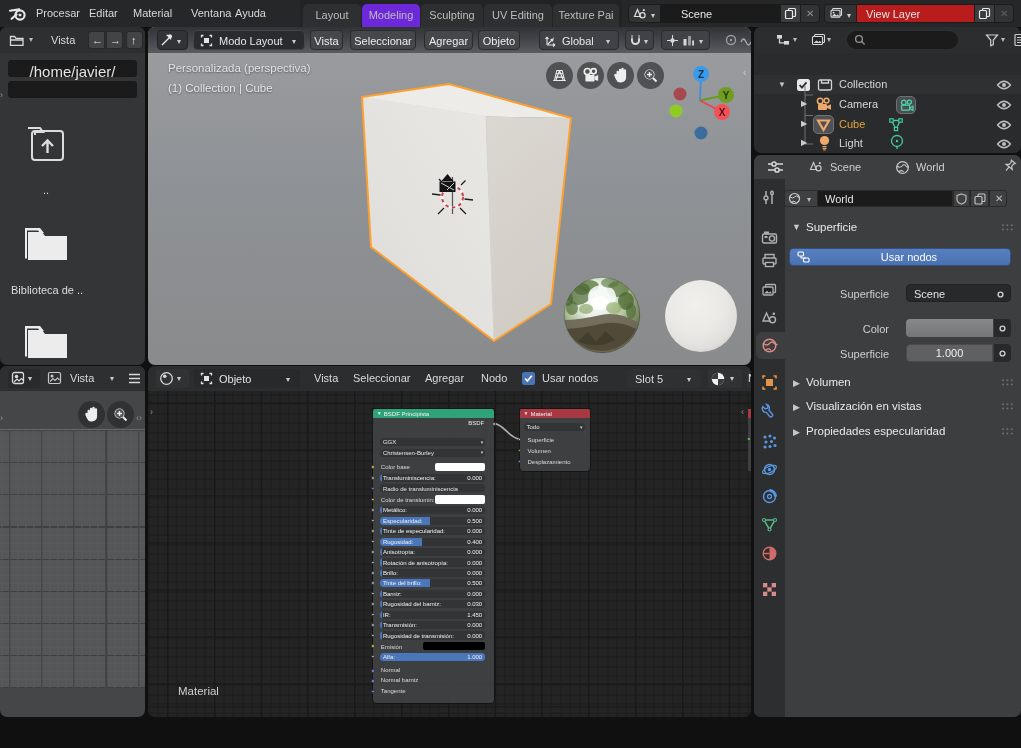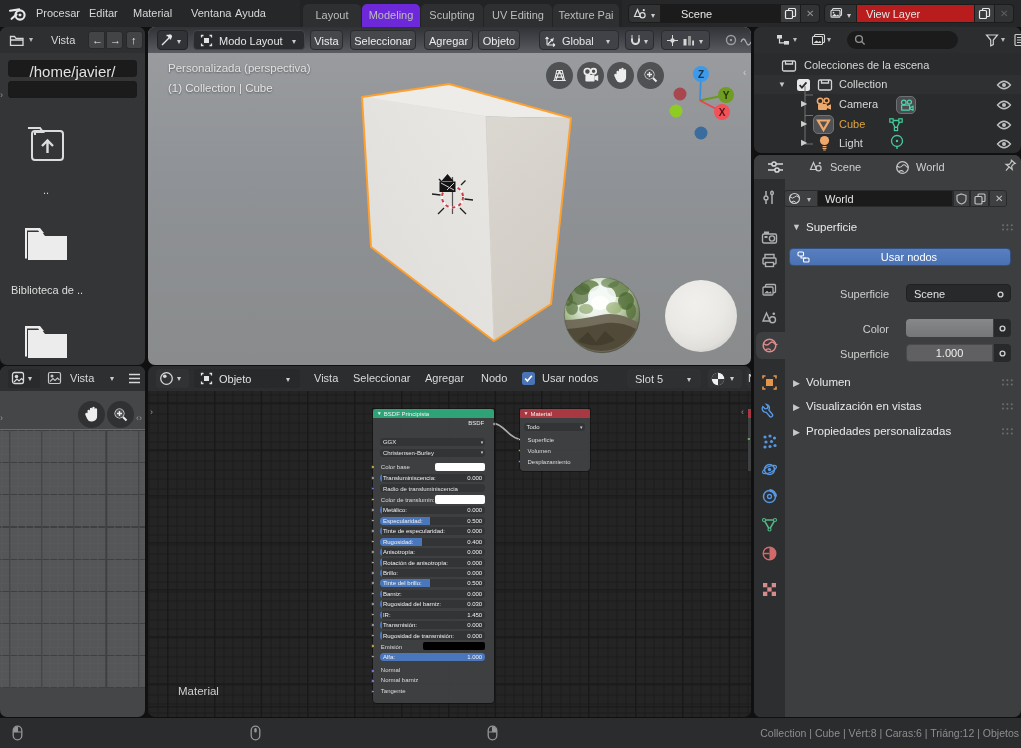--- a/index.html
+++ b/index.html
@@ -332,27 +332,20 @@
   </div>
   <svg width="14" height="14" style="left:231px;top:6px" viewBox="0 0 14 14">
    <path d="M1.5,2 h11 l-4.2,5 v4.5 l-2.6,1.2 v-5.7 z" fill="none" stroke="#d0d0d0" stroke-width="1.2"></path>
   </svg>
   <div class="t" style="left:247px;top:9px;color:#bbb;font-size:8px">▾</div>
   <svg width="10" height="14" style="left:260px;top:6px" viewBox="0 0 10 14">
    <rect x="1" y="1.5" width="9" height="11" rx="1" fill="none" stroke="#c8c8c8" stroke-width="1.2"></rect>
    <path d="M3,4.5 h5 M3,7 h5 M3,9.5 h5" stroke="#c8c8c8" stroke-width="1"></path>
   </svg>
  </div>
- <div class="ab" style="left:0;top:29px;width:267px;height:19px;background:#2a2b2c">
-        <svg width="16" height="14" style="left:27px;top:3px" viewBox="0 0 16 14">
-          <rect x="1.5" y="2" width="13" height="10" rx="1.5" fill="none" stroke="#d4d4d4" stroke-width="1.3"></rect>
-          <path d="M4.5,2 v3 h7 v-3" fill="none" stroke="#d4d4d4" stroke-width="1.3"></path>
-        </svg>
-        <div class="t" style="left:50px;top:4px;color:#d6d6d6">Colecciones de la escena</div>
-      </div>
       <div class="ab" style="left:0;top:48px;width:267px;height:19px;background:#2f3031">
         <div class="t" style="left:24px;top:6px;color:#c8c8c8;font-size:8px">▼</div>
         <div class="ab" style="left:43px;top:3.5px;width:12.5px;height:12.5px;background:#e8e8e8;border-radius:2.5px">
           <svg width="12" height="12" style="left:0px;top:0px" viewBox="0 0 12 12">
             <path d="M2.6,6 l2.3,2.6 L9.5,3.4" fill="none" stroke="#2c2c2c" stroke-width="1.8"></path>
           </svg>
         </div>
         <svg width="16" height="14" style="left:63px;top:3px" viewBox="0 0 16 14">
           <rect x="1.5" y="2" width="13" height="10" rx="1.5" fill="none" stroke="#d4d4d4" stroke-width="1.3"></rect>
           <path d="M4.5,2 v3 h7 v-3" fill="none" stroke="#d4d4d4" stroke-width="1.3"></path>
@@ -606,21 +599,21 @@
       <div class="t" style="left:52px;top:246px;color:#e9e9e9;font-size:11.5px">Visualización en vistas</div>
       <svg width="13" height="9" style="left:247px;top:247px" viewBox="0 0 13 9">
         <circle cx="2.0" cy="2.2" r="1" fill="#6e6e70"></circle>
         <circle cx="6.4" cy="2.2" r="1" fill="#6e6e70"></circle>
         <circle cx="10.8" cy="2.2" r="1" fill="#6e6e70"></circle>
         <circle cx="2.0" cy="6.6000000000000005" r="1" fill="#6e6e70"></circle>
         <circle cx="6.4" cy="6.6000000000000005" r="1" fill="#6e6e70"></circle>
         <circle cx="10.8" cy="6.6000000000000005" r="1" fill="#6e6e70"></circle>
       </svg>
       <div class="t" style="left:39px;top:273px;color:#c8c8c8;font-size:9px">▶</div>
-      <div class="t" style="left:52px;top:271px;color:#e9e9e9;font-size:11.5px">Propiedades personalizadas</div>
+      <div class="t" style="left:52px;top:271px;color:#e9e9e9;font-size:11.5px">Propiedades especularidad</div>
       <svg width="13" height="9" style="left:247px;top:272px" viewBox="0 0 13 9">
         <circle cx="2.0" cy="2.2" r="1" fill="#6e6e70"></circle>
         <circle cx="6.4" cy="2.2" r="1" fill="#6e6e70"></circle>
         <circle cx="10.8" cy="2.2" r="1" fill="#6e6e70"></circle>
         <circle cx="2.0" cy="6.6000000000000005" r="1" fill="#6e6e70"></circle>
         <circle cx="6.4" cy="6.6000000000000005" r="1" fill="#6e6e70"></circle>
         <circle cx="10.8" cy="6.6000000000000005" r="1" fill="#6e6e70"></circle>
       </svg>
 </div>
 
@@ -858,29 +851,12 @@
   <div class="t" style="left:600px;top:7px;color:#e0e0e0">N</div>
  </div>
  <div class="t" style="left:30px;top:320px;color:#cfcfcf;font-size:11.5px">Material</div>
  <div class="t" style="left:2px;top:42px;color:#999;font-size:9px">›</div>
  <div class="t" style="left:593px;top:42px;color:#999;font-size:9px">‹</div>
  <div class="ab" style="left:600px;top:43px;width:3px;height:62px;background:#3f4041"></div>
  <div class="ab" style="left:600px;top:43px;width:3px;height:9px;background:#a83841"></div>
  <div class="ab" style="left:599px;top:71px;width:3.6px;height:3.6px;border-radius:50%;background:#63c763;border:0.5px solid #333"></div>
 </div>
 
-<div class="ab" style="left:0;top:718px;width:1021px;height:30px;background:#2b2c2d">
- <svg width="11" height="16" style="left:12px;top:7px" viewBox="0 0 11 16">
-        <rect x="1.2" y="1.2" width="8.6" height="13.6" rx="4.3" fill="none" stroke="#969696" stroke-width="1.3"></rect>
-        <path d="M5.5,1.5 a4.3,4.3 0 0,0 -4.3,4.3 v1.2 h4.3 z" fill="#969696"></path>
-        <path d="M5.5,2 v5 M1.5,7 h8" stroke="#969696" stroke-width="1.1"></path>
-      </svg> 
-      <svg width="11" height="16" style="left:250px;top:7px" viewBox="0 0 11 16">
-        <rect x="1.2" y="1.2" width="8.6" height="13.6" rx="4.3" fill="none" stroke="#969696" stroke-width="1.3"></rect>
-        <rect x="4.3" y="3" width="2.4" height="4.5" rx="1.2" fill="#969696"></rect>
-      </svg> 
-      <svg width="11" height="16" style="left:487px;top:7px" viewBox="0 0 11 16">
-        <rect x="1.2" y="1.2" width="8.6" height="13.6" rx="4.3" fill="none" stroke="#969696" stroke-width="1.3"></rect>
-        <path d="M5.5,1.5 a4.3,4.3 0 0,1 4.3,4.3 v1.2 h-4.3 z" fill="#969696"></path>
-        <path d="M5.5,2 v5 M1.5,7 h8" stroke="#969696" stroke-width="1.1"></path>
-      </svg>
- <div class="t" style="right:2px;left:auto;top:10px;position:absolute;color:#8e8e8e;font-size:10.5px">Collection | Cube | Vért:8 | Caras:6 | Triáng:12 | Objetos</div>
-</div>
 </div>
 </body></html>

